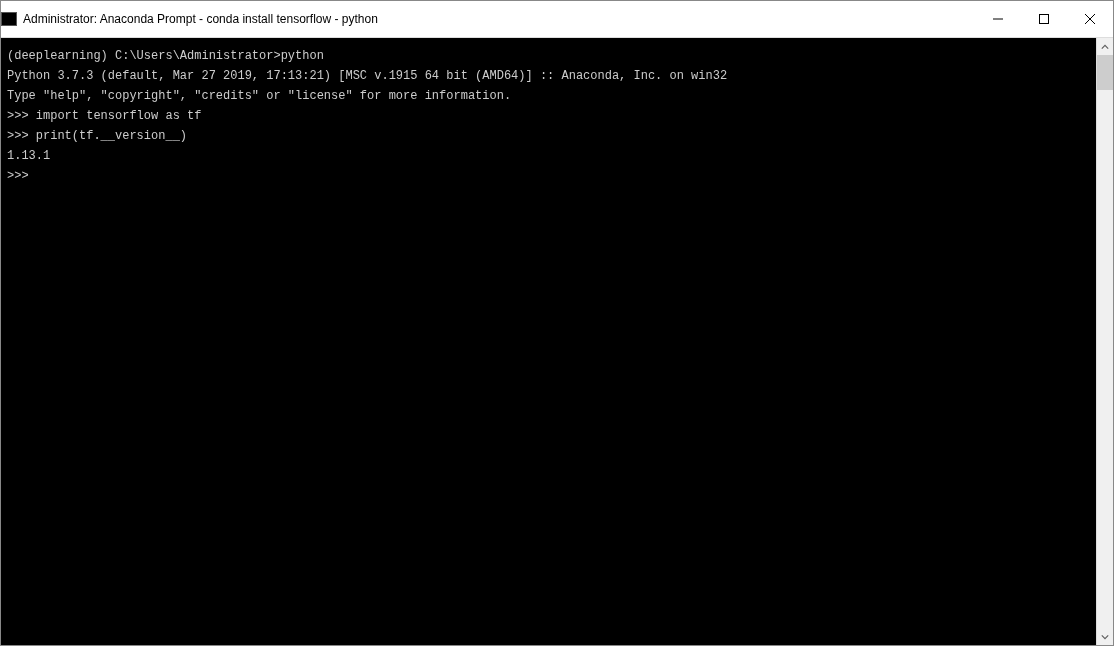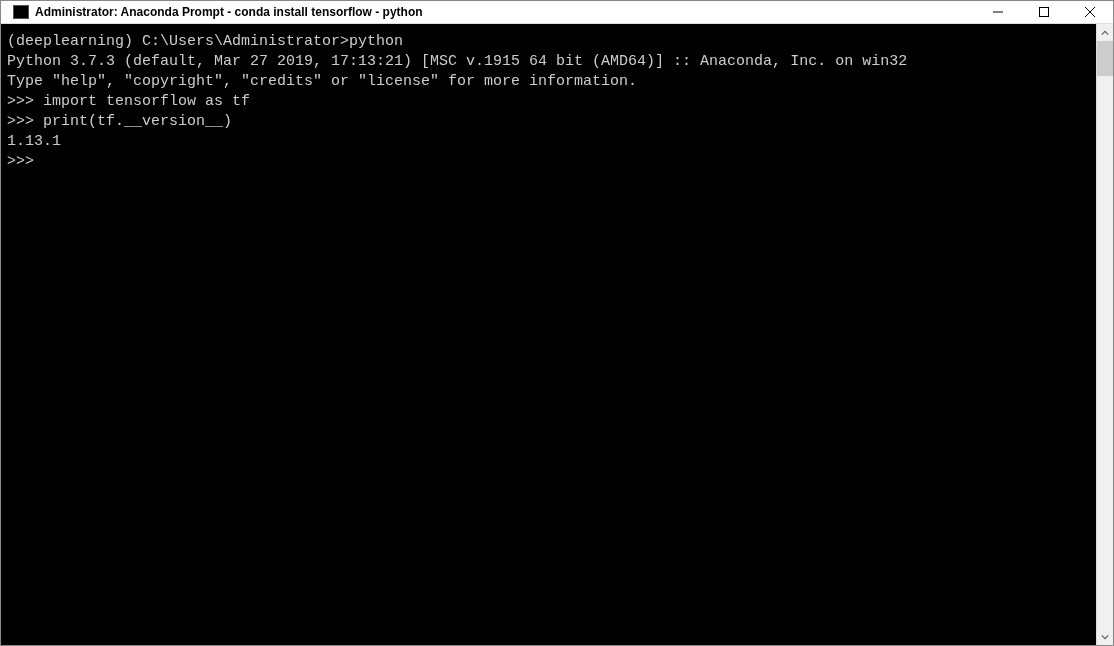--- a/index.html
+++ b/index.html
@@ -16,28 +16,27 @@
     }
     .window {
       width: 1114px;
       height: 646px;
       background: #ffffff;
       border: 1px solid #888;
       display: flex;
       flex-direction: column;
     }
     .titlebar {
-      height: 23px;
+      height: 37px;
       background: #ffffff;
       display: flex;
       align-items: center;
-      padding-left: 12px;
+      padding-left: 0;
       border-bottom: 1px solid #ddd;
       user-select: none;
-      font-weight: bold;
     }
     .titlebar-icon {
       width: 16px;
       height: 14px;
       margin-right: 6px;
       background: #000;
       border: 1px solid #555;
       display: inline-block;
     }
     .titlebar-text {
@@ -70,21 +69,21 @@
       flex: 1;
       display: flex;
       background: #000000;
       position: relative;
     }
     .terminal {
       flex: 1;
       background: #000000;
       color: #cccccc;
       font-family: Consolas, "Courier New", monospace;
-      font-size: 15px;
+      font-size: 12px;
       line-height: 20px;
       padding: 8px 6px 6px 6px;
       white-space: pre;
       overflow: hidden;
     }
     .terminal .line {
       display: block;
     }
     .scrollbar {
       width: 17px;

